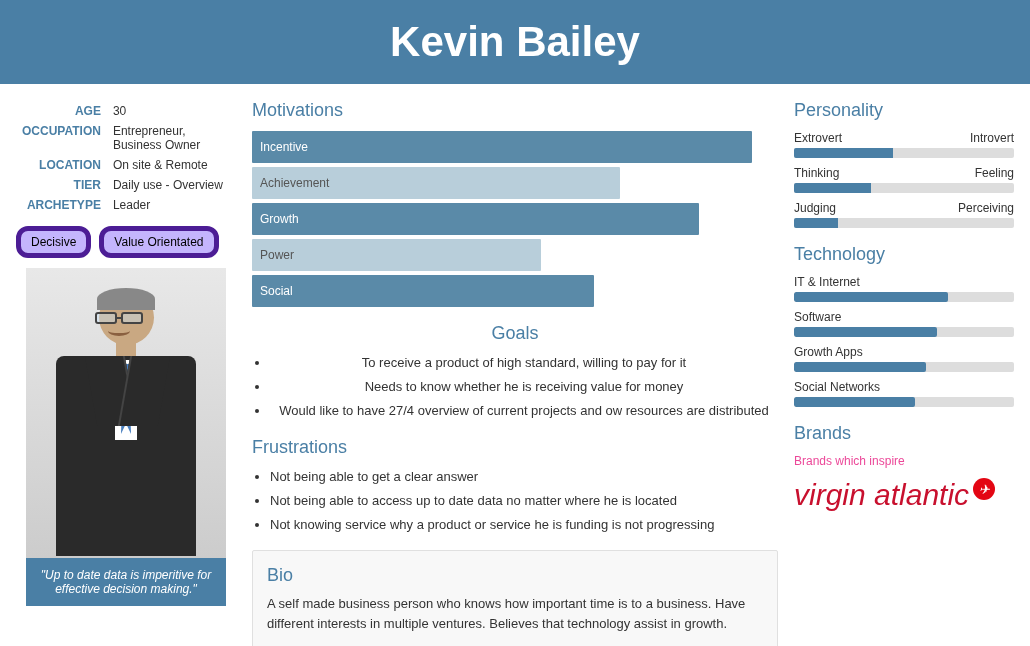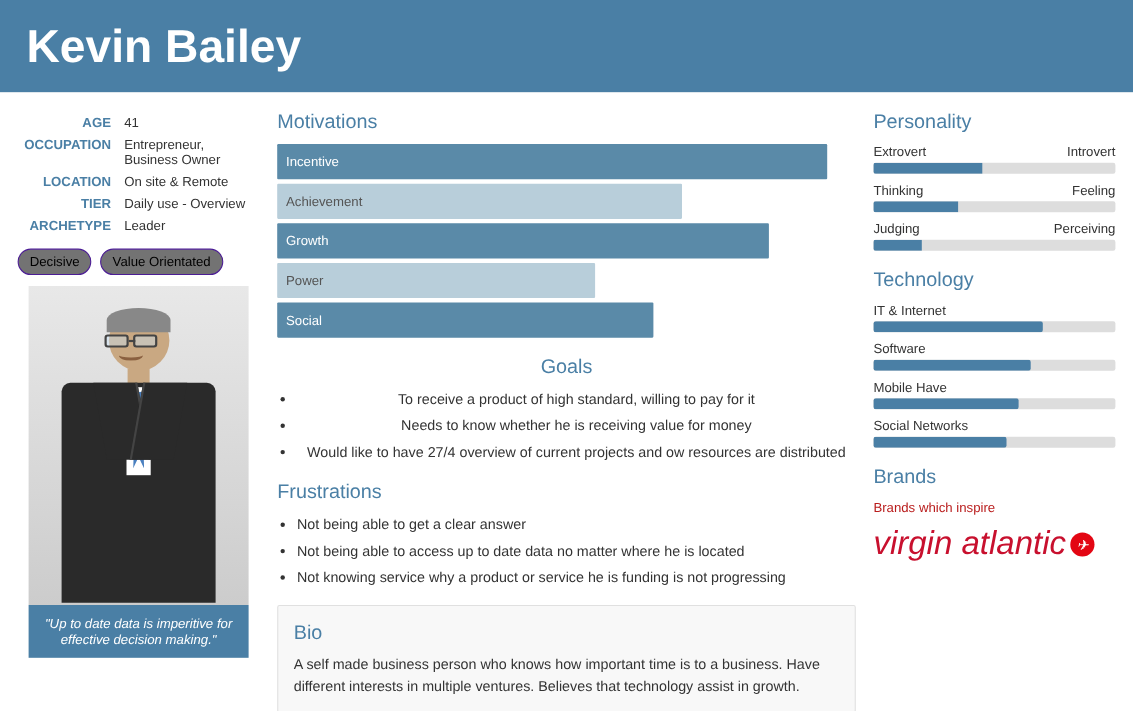--- a/index.html
+++ b/index.html
@@ -2,20 +2,21 @@
 <html><head>
   <meta charset="utf-8">
   <style>
     * { box-sizing: border-box; margin: 0; padding: 0; }
     body { font-family: Arial, sans-serif; background: #f0f0f0; width: 1030px; min-height: 646px; }
 
     .header {
       background: #4a7fa5;
       padding: 18px 24px;
       color: white;
+      text-align: center;
     }
     .header h1 { font-size: 42px; font-weight: bold; }
 
     .main-container {
       display: flex;
       background: #fff;
       padding: 16px;
       gap: 16px;
     }
 
@@ -25,22 +26,22 @@
       flex-shrink: 0;
     }
 
     .info-table { width: 100%; margin-bottom: 10px; }
     .info-table td { padding: 2px 4px; font-size: 12px; vertical-align: top; }
     .info-table .label { color: #4a7fa5; font-weight: bold; text-align: right; padding-right: 6px; white-space: nowrap; }
     .info-table .value { color: #333; }
 
     .tag-buttons { display: flex; gap: 8px; margin-bottom: 10px; }
     .tag-btn {
-      border: 1px solid #4c1d95;
-      background: #737373;
+      border: 5px solid #4c1d95;
+      background: #c4b5fd;
       padding: 4px 10px;
       font-size: 12px;
       cursor: pointer;
       border-radius: 12px;
     }
 
     .persona-img-container { position: relative; width: 200px; margin: 0 auto; }
 
     .quote-box {
       background: #4a7fa5;
@@ -130,27 +131,26 @@
     .tech-track {
       height: 10px;
       background: #ddd;
       border-radius: 2px;
       overflow: hidden;
     }
     .tech-fill { height: 100%; background: #4a7fa5; border-radius: 2px; }
 
     
     .brands-section {}
-    .brands-subtitle { font-size: 12px; color: #b91c1c; margin-bottom: 10px; }
+    .brands-subtitle { font-size: 12px; color: #ec4899; margin-bottom: 10px; }
     .brand-logo {
       font-size: 28px;
       font-style: italic;
       color: #e30613;
       display: flex;
-      align-items: center;
       gap: 2px;
     }
     .brand-logo .virgin { color: #c8102e; font-size: 30px; font-weight: 300; font-style: italic; }
     .brand-logo .logo-icon {
       width: 28px; height: 28px;
       background: #e30613;
       border-radius: 50%;
       display: inline-flex;
       align-items: center;
       justify-content: center;
@@ -166,21 +166,21 @@
   <h1>Kevin Bailey</h1>
 </div>
 
 <div class="main-container">
 
   <div class="left-col">
     <table class="info-table">
       <tbody>
           <tr>
         <td class="label">AGE</td>
-        <td class="value">41</td>
+        <td class="value">30</td>
       </tr>
       <tr>
         <td class="label">OCCUPATION</td>
         <td class="value">Entrepreneur, Business Owner</td>
       </tr>
       <tr>
         <td class="label">LOCATION</td>
         <td class="value">On site &amp; Remote</td>
       </tr>
       <tr>
@@ -325,21 +325,21 @@
         <div class="tech-fill" style="width:70%;"></div>
       </div>
     </div>
           <div class="tech-row">
       <div class="tech-label">Software</div>
       <div class="tech-track">
         <div class="tech-fill" style="width:65%;"></div>
       </div>
     </div>
           <div class="tech-row">
-      <div class="tech-label">Mobile Have</div>
+      <div class="tech-label">Growth Apps</div>
       <div class="tech-track">
         <div class="tech-fill" style="width:60%;"></div>
       </div>
     </div>
           <div class="tech-row">
       <div class="tech-label">Social Networks</div>
       <div class="tech-track">
         <div class="tech-fill" style="width:55%;"></div>
       </div>
     </div>

